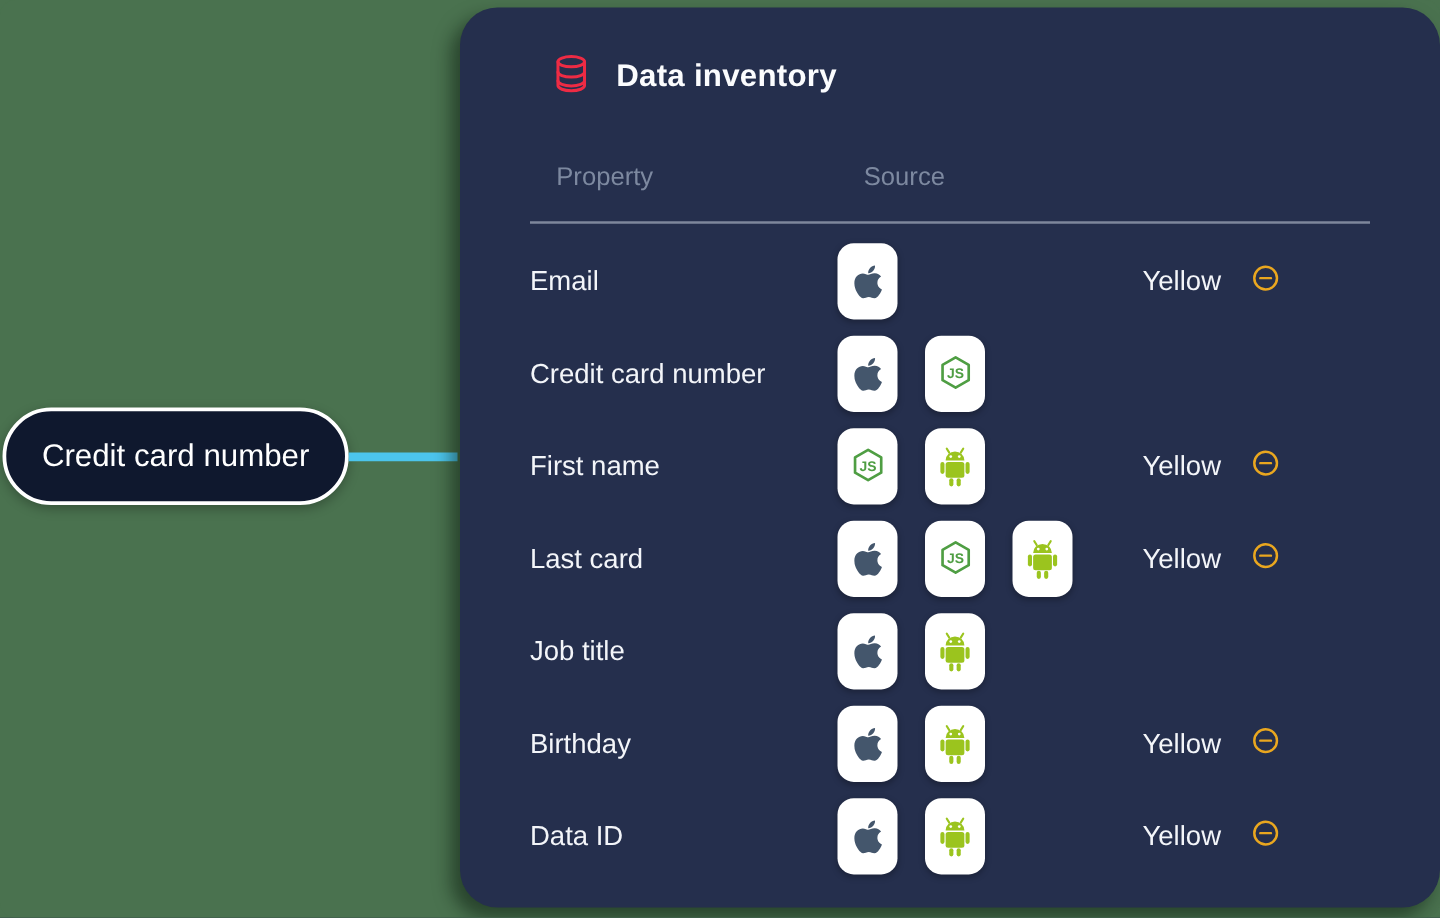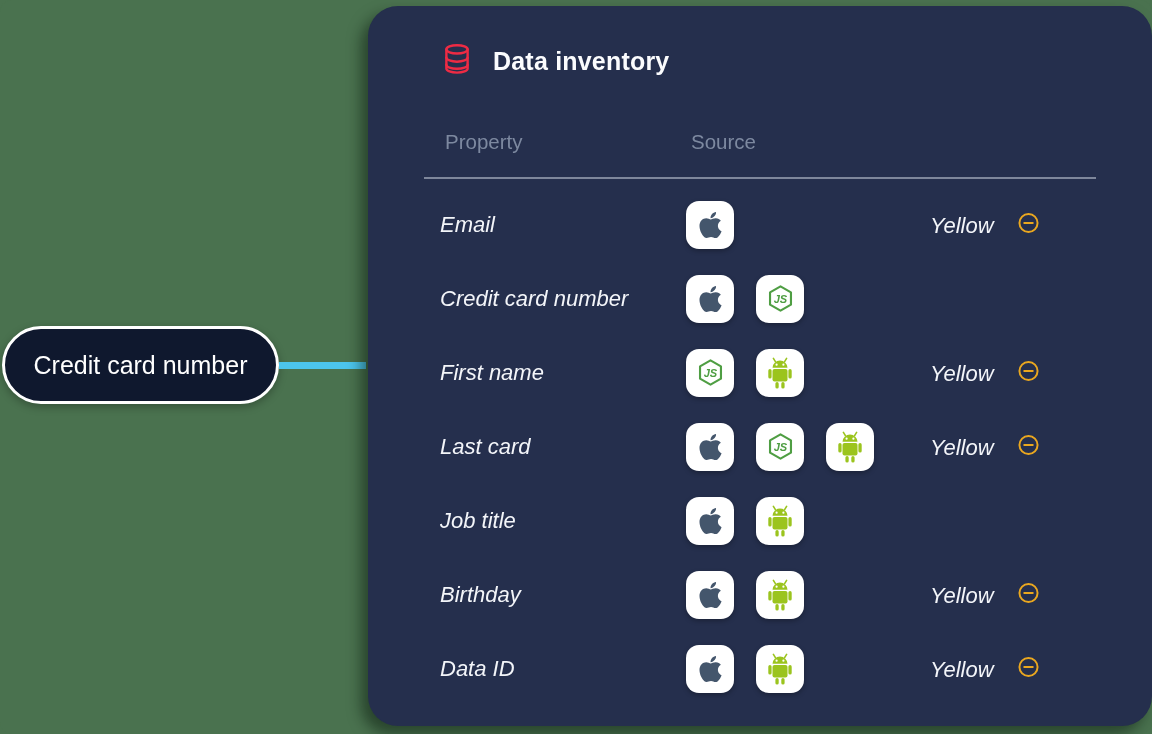--- a/index.html
+++ b/index.html
@@ -23,29 +23,29 @@
     position:absolute;left:368px;top:6px;right:0;height:720px;
     background:var(--panel);border-radius:30px;
     box-shadow:-7px 8px 14px rgba(8,24,12,.5);
   }
   .panel-header{position:absolute;left:72px;top:36px;display:flex;align-items:center;gap:19px;}
   .panel-title{margin:0;font-size:25px;font-weight:bold;color:#fbfcfe;letter-spacing:.2px;}
   .col-headers{position:absolute;top:124px;left:0;right:0;height:28px;color:var(--header-gray);font-size:20.5px;margin-left:21px;}
   .col{position:absolute;top:0;white-space:nowrap;}
   .col-prop{left:56px;} .col-src{left:302px;} .col-risk{left:546px;}
   .divider{position:absolute;top:171px;left:56px;width:672px;height:1.5px;background:var(--divider);}
-  .rows{position:absolute;top:182px;left:16px;right:0;font-style:italic;}
+  .rows{position:absolute;top:182px;left:0;right:0;}
   .row{position:relative;height:74px;}
   .cell-prop{
     position:absolute;left:56px;top:50%;transform:translateY(-50%);
     font-size:22px;color:var(--text-white);white-space:nowrap;
   }
   .cell-src{position:absolute;left:302px;top:50%;transform:translateY(-50%);display:flex;gap:22px;}
   .tile{
-    width:48px;height:48px;background:#ffffff;border-radius:13px;
+    width:48px;height:61px;background:#ffffff;border-radius:13px;
     display:flex;align-items:center;justify-content:center;
     box-shadow:0 2px 5px rgba(0,0,0,.28);
   }
   .cell-risk{position:absolute;left:546px;top:50%;transform:translateY(-50%);right:20px;display:flex;align-items:center;}
   .risk-label{font-size:22px;color:var(--text-white);width:86px;}
   .risk-icon{display:flex;align-items:center;}
   
   .callout{
     position:absolute;left:2px;top:326px;width:277px;height:78px;
     background:var(--callout-fill);border:3px solid #ffffff;border-radius:39px;

